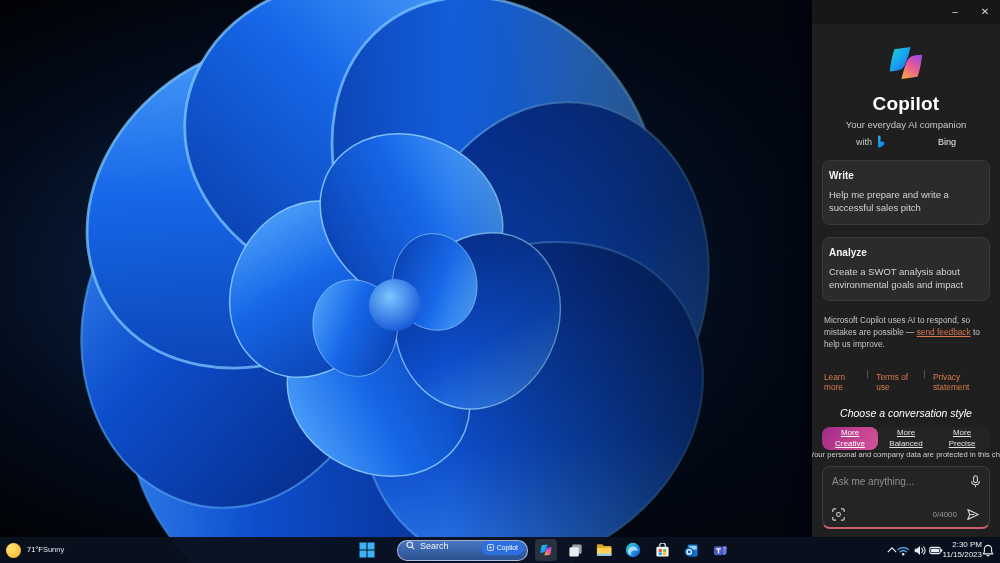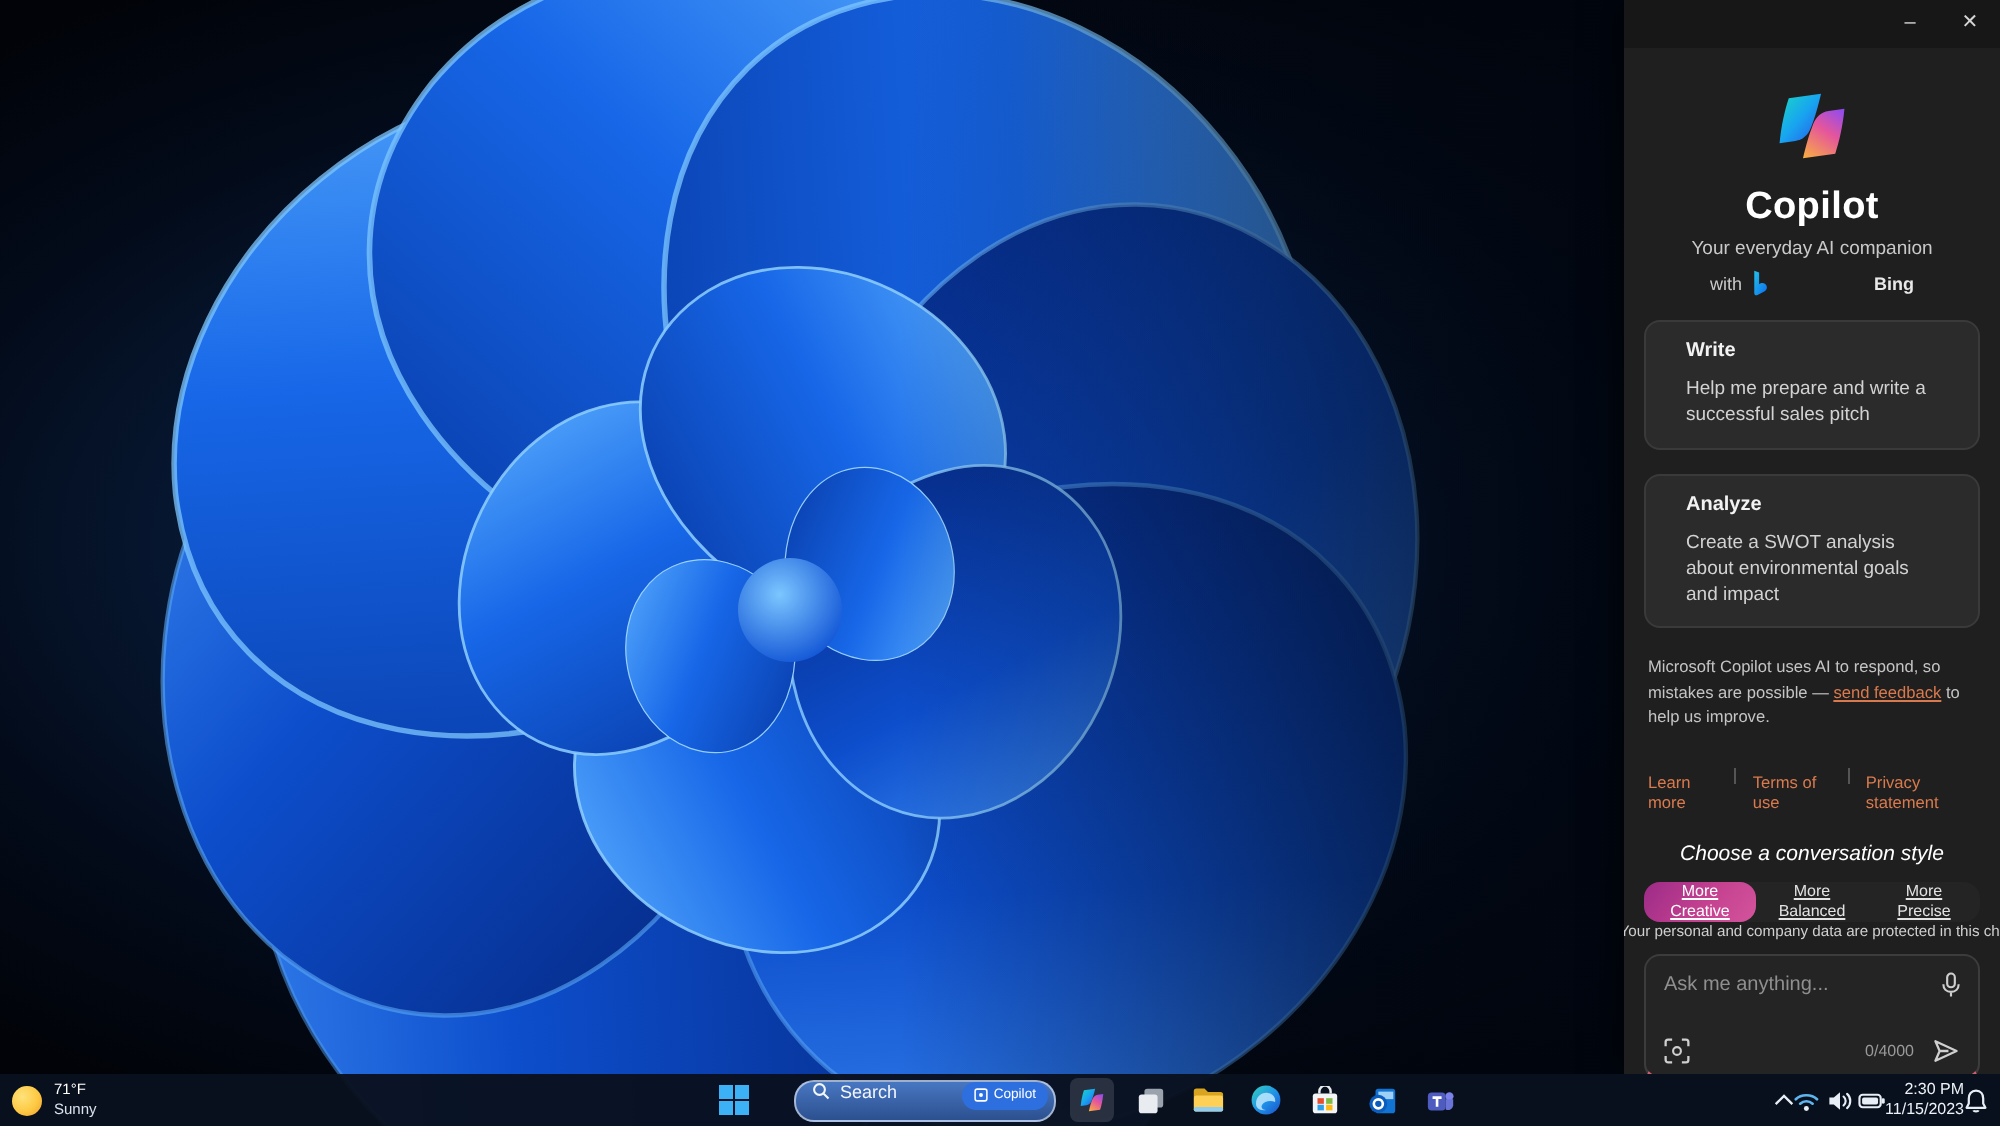--- a/index.html
+++ b/index.html
@@ -19,23 +19,23 @@
     width:30px;height:24px;cursor:default;padding:0;font-family:inherit;}
   .protected-row{height:22px;background:#282828;display:flex;align-items:center;gap:6px;padding:0 10px;}
   .protected-row span{font-size:10.5px;color:#ececec;}
   .panel-body{flex:1;display:flex;flex-direction:column;padding:0 10px 8px;overflow:hidden;}
 
   .hero{text-align:center;margin-top:16px;}
   .hero .logo{width:46px;height:46px;margin:0 auto;}
   .hero h1{margin:7px 0 0;font-size:19px;font-weight:700;letter-spacing:.2px;}
   .hero .subtitle{margin-top:4px;font-size:9.5px;color:#c9c9c9;}
   .hero .with-bing{margin-top:5px;font-size:9px;color:#c9c9c9;display:flex;justify-content:center;align-items:center;gap:4px;}
-  .hero .with-bing b{color:#e8e8e8;font-weight:700;padding-left:48px;}
-
-  .card{margin-top:12px;background:#2b2b2b;border:1px solid #3a3a3a;border-radius:8px;padding:9px 20px;cursor:default;}
+  .hero .with-bing b{color:#e8e8e8;font-weight:400;padding-left:48px;}
+
+  .card{margin-top:12px;background:#2b2b2b;border:1px solid #3a3a3a;border-radius:8px;padding:9px 6px;cursor:default;}
   .card:first-of-type{margin-top:16px;}
   .card h3{margin:0;font-size:10px;font-weight:700;color:#f2f2f2;}
   .card p{margin:7px 0 0;font-size:9.5px;line-height:1.4;color:#d2d2d2;}
 
   .disclaimer{margin:13px 2px 0;font-size:8.3px;line-height:1.45;color:#c4c4c4;}
   .disclaimer a{color:#d97a4e;text-decoration:underline;}
   .links{margin:6px 2px 0;display:flex;align-items:center;font-size:8.3px;}
   .links a{color:#d97a4e;text-decoration:none;margin-top:16px;}
   .links .divider{width:1px;height:8px;background:#555;margin:0 8px;}
 
@@ -57,21 +57,21 @@
   .actions-row{display:flex;align-items:center;margin-top:20px;}
   .actions-row .counter{margin-left:auto;margin-right:9px;font-size:8px;color:#9a9a9a;}
   .icon-btn{background:none;border:none;padding:0;cursor:default;display:flex;align-items:center;}
 
   
   .taskbar{position:absolute;left:0;right:0;bottom:0;height:26px;background:rgba(9,17,30,0.96);
     display:flex;align-items:center;}
   .weather{position:absolute;left:6px;display:flex;align-items:center;gap:6px;height:100%;cursor:default;}
   .weather .sun{width:15px;height:15px;border-radius:50%;
     background:radial-gradient(circle at 35% 35%, #ffe27a 0%, #fdc944 55%, #ef9d2a 100%);}
-  .weather .wtext{display:flex;flex-direction:column;font-size:7.5px;line-height:1.3;color:#fff;}
+  .weather .wtext{display:flex;flex-direction:row;font-size:7.5px;line-height:1.3;color:#fff;}
   .weather .wtext .cond{color:#d9e1ec;}
 
   .tb-center{position:absolute;left:356px;display:flex;align-items:center;gap:7px;height:100%;}
   .tb-btn{width:22px;height:22px;display:flex;align-items:center;justify-content:center;
     background:none;border:none;padding:0;border-radius:4px;cursor:default;}
   .tb-btn.active{background:rgba(255,255,255,0.13);}
   .search-pill{display:flex;align-items:flex-start;gap:5px;width:118px;height:19px;border-radius:10px;
     background:linear-gradient(180deg,#4877c2 0%,#2c508f 100%);
     border:1px solid rgba(255,255,255,0.55);padding:0 3px 0 8px;cursor:default;margin-left:12px;}
   .search-pill .search-label{font-size:9px;color:#f3f6fb;flex:1;}

